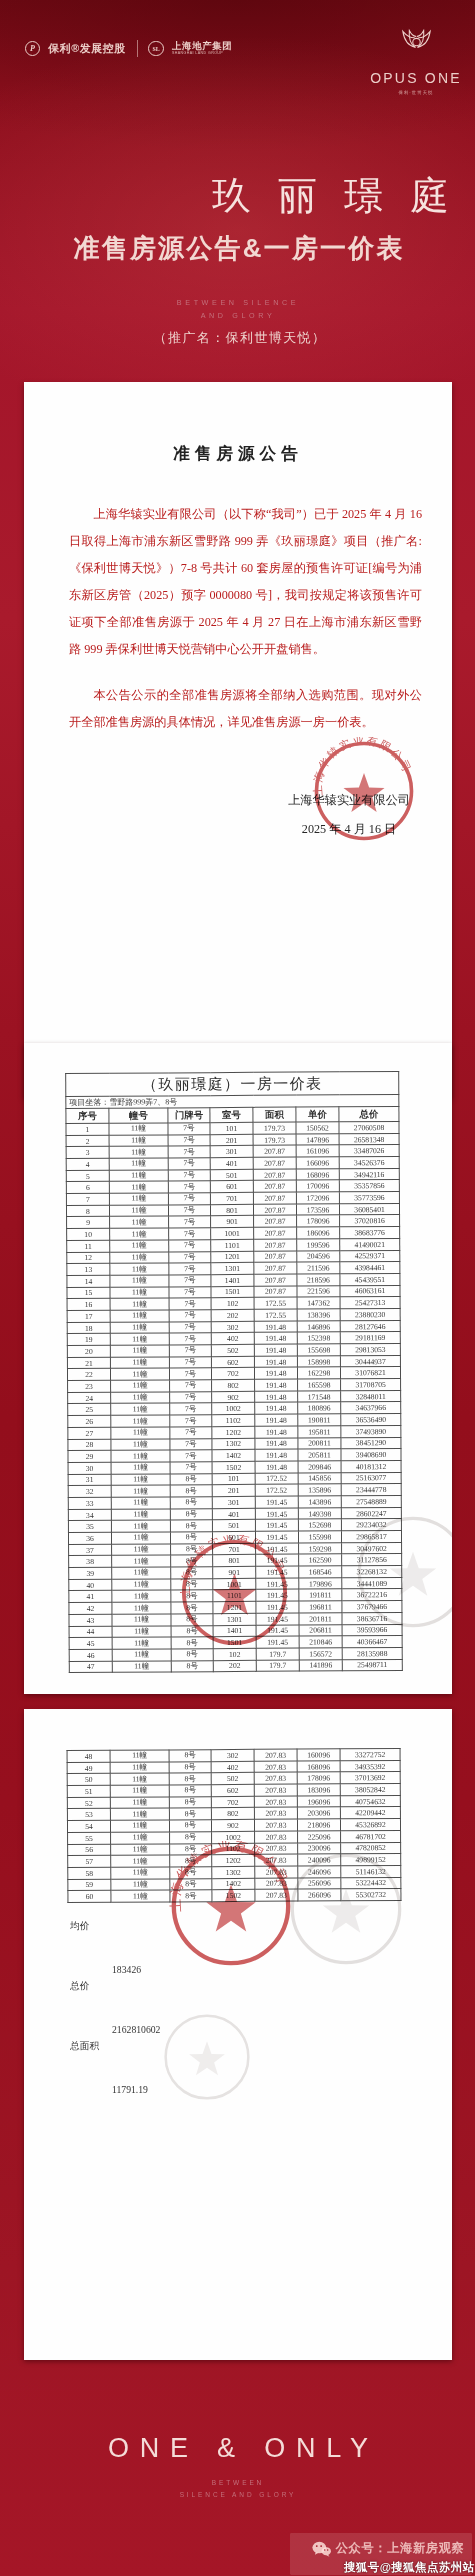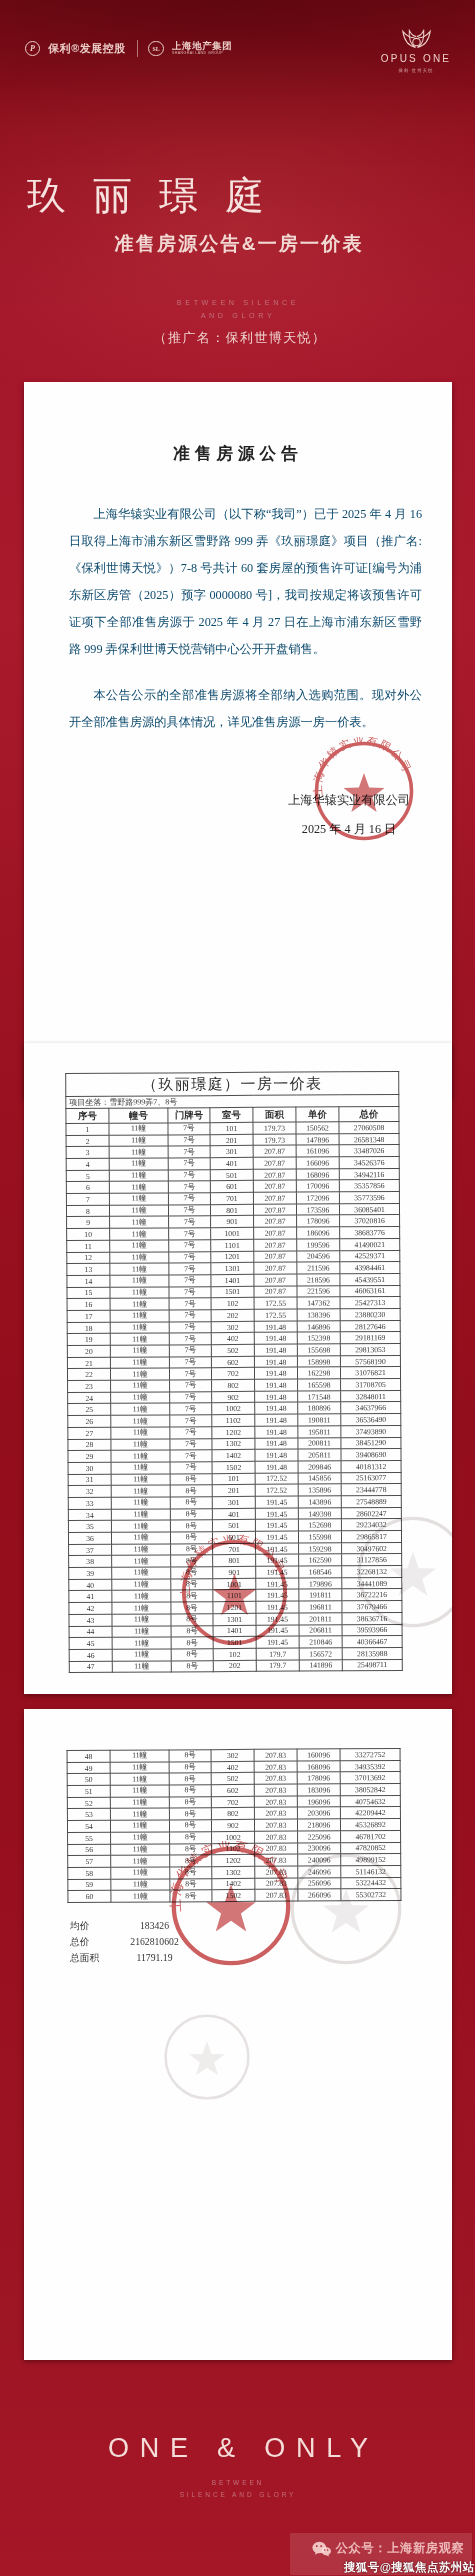--- a/index.html
+++ b/index.html
@@ -14,36 +14,36 @@
   
   .brandbar{position:absolute;top:40px;left:24.5px;display:flex;align-items:center;gap:8px;color:#eccfc9;}
   .mark-circle{display:inline-flex;align-items:center;justify-content:center;width:13.7px;height:13.7px;border:1px solid #eccfc9;border-radius:50%;font-family:"Liberation Serif",serif;font-style:italic;font-weight:bold;font-size:8px;}
   .mark-circle.small-type{font-size:5.8px;font-style:normal;}
   .brand-poly{font-size:10.8px;font-weight:bold;letter-spacing:0.7px;}
   .brand-divider{width:0.7px;height:17.3px;background:rgba(236,207,201,.55);margin:0 2.9px;}
   .brand-shland{display:flex;flex-direction:column;line-height:1;}
   .brand-shland .cn{font-size:9.4px;font-weight:bold;letter-spacing:0.7px;}
   .brand-shland .en{font-size:3.6px;letter-spacing:0.4px;margin-top:1.4px;opacity:.85;}
   .opus{position:absolute;top:27px;right:13px;width:94px;text-align:center;color:#eccfc9;}
-  .opus .name{font-size:10px;letter-spacing:2.2px;margin-top:1px;}
+  .opus .name{font-size:14px;letter-spacing:2.2px;margin-top:18px;}
   .opus .sub{font-size:4.3px;letter-spacing:1.1px;margin-top:3.6px;opacity:.8;}
   
-  .hero-title{position:absolute;top:169px;left:0;width:100%;text-align:left;font-size:39px;font-weight:500;letter-spacing:27px;text-indent:27px;color:#f6e2de;}
-  .hero-sub{position:absolute;top:231px;left:0;width:100%;text-align:center;font-size:19px;font-weight:600;letter-spacing:2.2px;text-indent:2.2px;color:#f2d8d2;}
+  .hero-title{position:absolute;top:169px;left:0;width:100%;text-align:right;font-size:39px;font-weight:500;letter-spacing:27px;text-indent:27px;color:#f6e2de;}
+  .hero-sub{position:absolute;top:231px;left:0;width:100%;text-align:center;font-size:26px;font-weight:600;letter-spacing:2.2px;text-indent:2.2px;color:#f2d8d2;}
   .hero-tag{position:absolute;left:0;width:100%;text-align:center;font-size:7.2px;letter-spacing:3.6px;color:#c4707c;}
   .hero-tag.l1{top:298px;} .hero-tag.l2{top:311px;}
   .hero-promo{position:absolute;top:329px;left:2px;width:100%;text-align:center;font-size:13px;letter-spacing:1.4px;color:#efd5cf;}
   
   .card{position:absolute;left:24px;width:428px;background:#fefefe;box-shadow:0 2.2px 5px rgba(45,0,7,.55);overflow:hidden;}
   .card1{top:382px;height:716px;}
   .card2{top:1043px;height:651px;}
   .card3{top:1709px;height:651px;}
   
   .doc-title{margin-top:61px;text-align:center;font-family:"Liberation Serif","DejaVu Serif",serif;font-size:16.6px;font-weight:bold;letter-spacing:5px;color:#222;}
-  .doc-body{margin:36px 30px 0 45px;font-family:"Liberation Serif","DejaVu Serif",serif;font-size:12.2px;line-height:27px;color:#0c4a6e;text-align:justify;}
+  .doc-body{margin:36px 30px 0 45px;font-family:"Liberation Serif","DejaVu Serif",serif;font-size:12.2px;line-height:27px;color:#b91c1c;text-align:justify;}
   .doc-body p{margin:0;text-indent:2em;}
   .doc-body p + p{margin-top:19px;}
   .doc-sign{position:absolute;right:42px;top:404px;text-align:center;font-family:"Liberation Serif","DejaVu Serif",serif;font-size:12.2px;color:#262626;line-height:29px;}
   
   .stamp{position:absolute;mix-blend-mode:multiply;pointer-events:none;}
   .stamp.red{opacity:.82;}
   .stamp.faint{opacity:.28;}
   
   .table-wrap{position:absolute;left:43px;top:29px;width:333px;transform:rotate(-.35deg);}
   .table-wrap.cont{top:40px;}
@@ -51,21 +51,21 @@
   table.price td,table.price th{border:0.7px solid #4d4d4d;padding:0;text-align:center;overflow:hidden;white-space:nowrap;}
   tr.t-title td{font-size:15px;letter-spacing:1.4px;height:22.3px;color:#2e2e2e;}
   tr.t-loc td{font-size:8px;height:10.8px;text-align:left;padding-left:2.9px;color:#3a3a3a;}
   tr.t-head th{font-size:9.4px;height:13.7px;font-weight:600;color:#2e2e2e;}
   tbody.t-rows tr{height:11.7px;}
   tbody.t-rows td{font-size:7.6px;color:#363636;}
   
   .summary{position:absolute;left:46px;top:209px;font-family:"Liberation Serif","DejaVu Serif",serif;font-size:9.7px;color:#333;}
   .summary .row{display:flex;line-height:16px;}
   .summary .lbl{width:42px;text-align:left;}
-  .summary .val{width:85px;text-align:center;}
+  .summary .val{width:85px;text-align:left;margin-top:44px;}
   
   .footer-title{position:absolute;top:2433px;left:0;width:100%;text-align:center;font-size:27px;letter-spacing:10.8px;text-indent:10.8px;color:#f4dcd8;font-weight:400;}
   .footer-tag{position:absolute;left:0;width:100%;text-align:center;font-size:6.5px;letter-spacing:2.9px;color:#c4707c;}
   .footer-tag.l1{top:2479px;} .footer-tag.l2{top:2491px;}
   
   .wm-panel{position:absolute;right:3.6px;bottom:1.4px;width:182px;height:42px;background:rgba(250,224,218,.15);border-radius:1.4px;}
   .wm-wechat{position:absolute;right:11.5px;bottom:19px;display:flex;align-items:center;gap:4.3px;color:rgba(252,222,216,.78);font-size:12.2px;font-weight:bold;letter-spacing:0.7px;}
   .wm-sohu{position:absolute;right:1.4px;bottom:0.7px;color:#ffffff;font-size:11.5px;font-weight:bold;letter-spacing:0.4px;text-shadow:0 0 2.2px rgba(90,10,18,.95),0 0 0.7px rgba(60,5,10,.9);}
 </style>
 </head>
@@ -334,21 +334,21 @@
               <td>155698</td>
               <td>29813053</td>
             </tr>
             <tr>
               <td>21</td>
               <td>11幢</td>
               <td>7号</td>
               <td>602</td>
               <td>191.48</td>
               <td>158998</td>
-              <td>57568190</td>
+              <td>30444937</td>
             </tr>
             <tr>
               <td>22</td>
               <td>11幢</td>
               <td>7号</td>
               <td>702</td>
               <td>191.48</td>
               <td>162298</td>
               <td>31076821</td>
             </tr>

